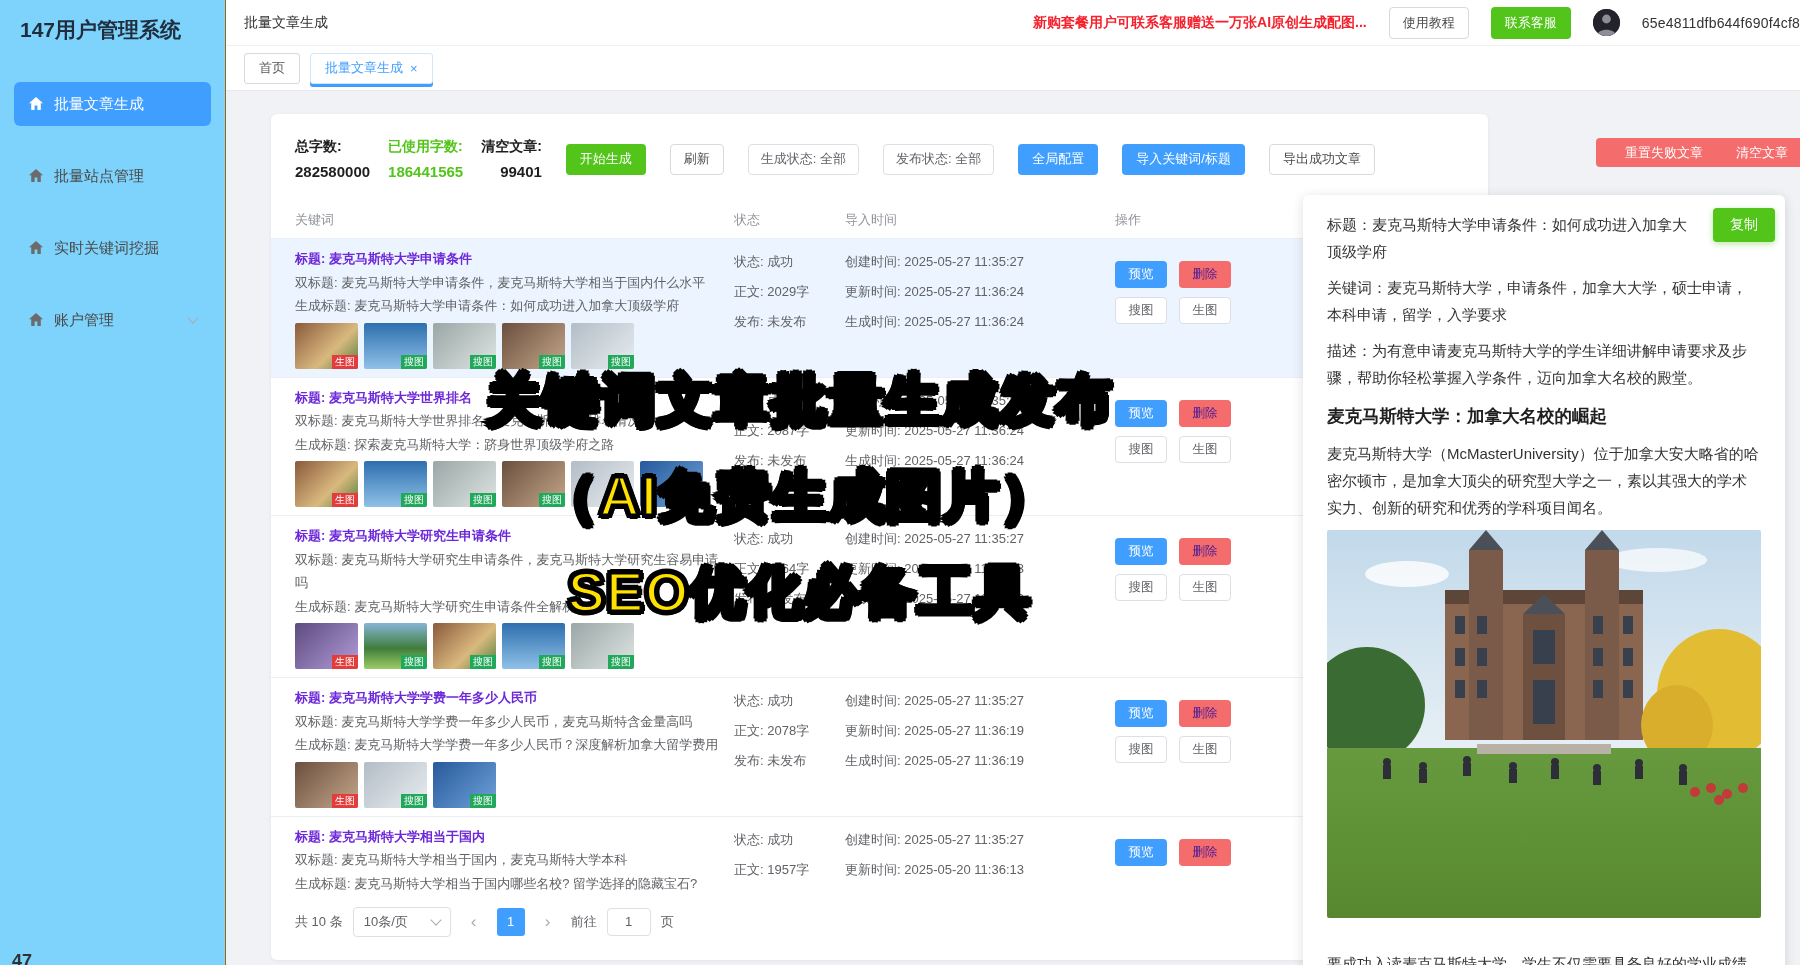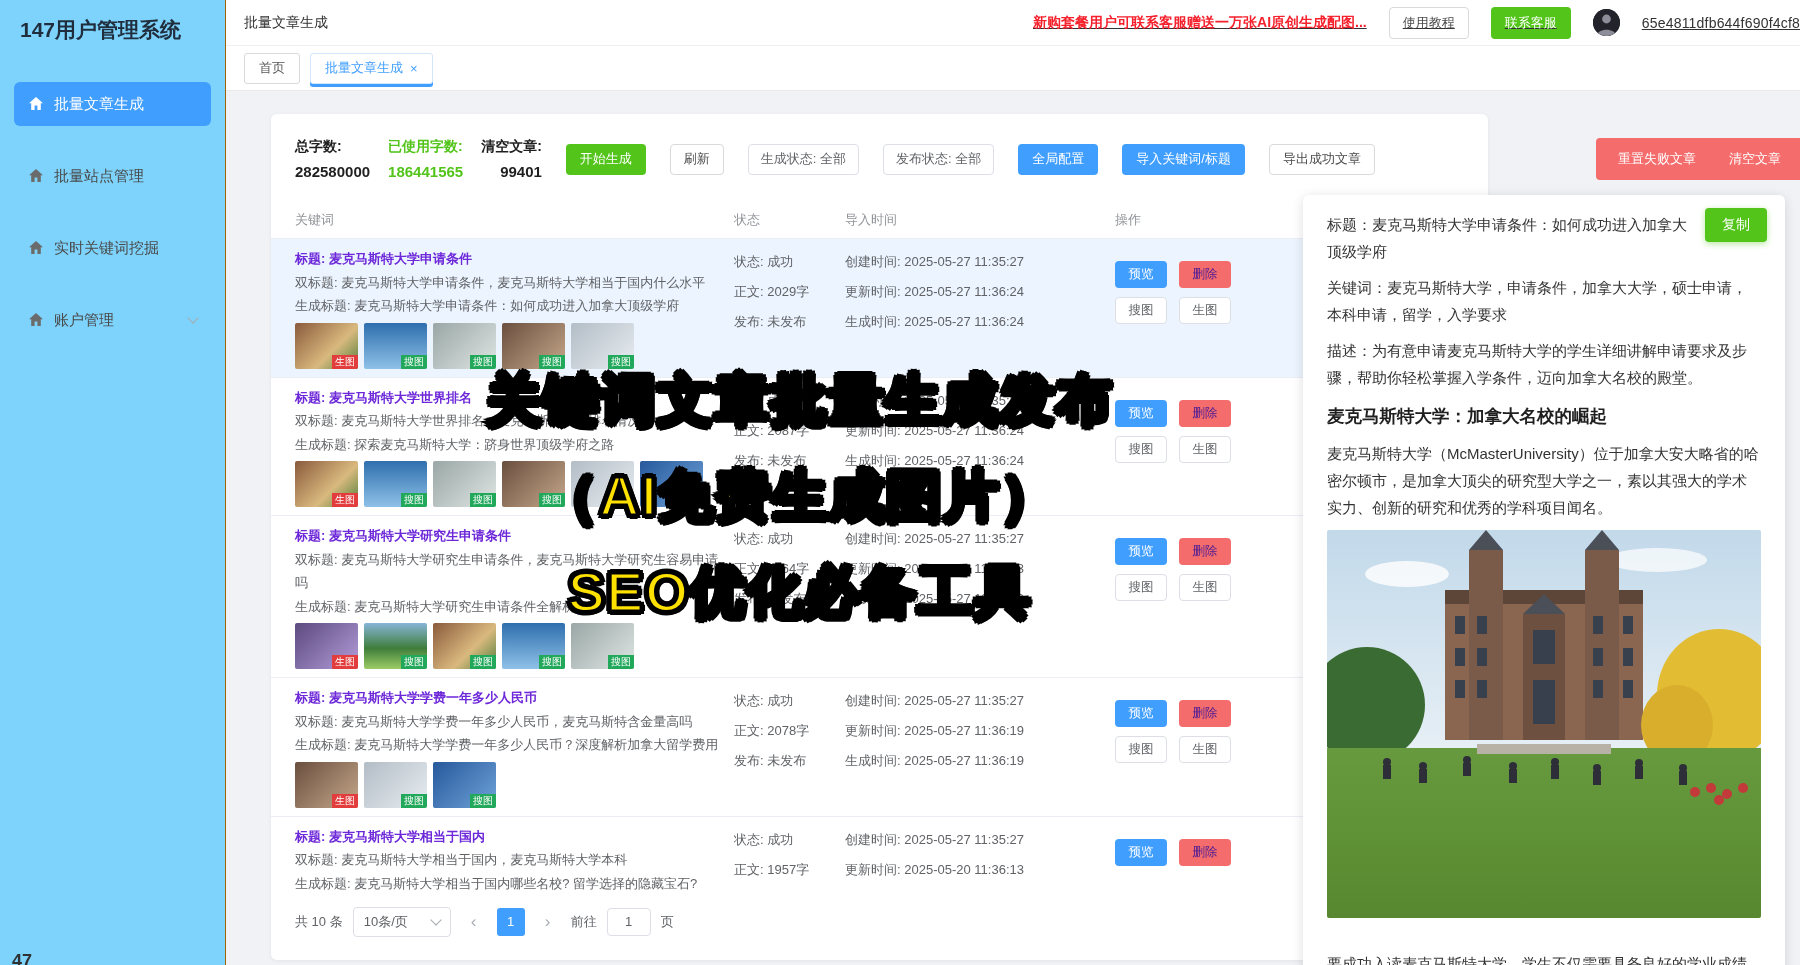--- a/index.html
+++ b/index.html
@@ -15,21 +15,21 @@
   .menu-item.active { background:var(--accent); color:#fff; }
   .menu-item .mi-icon { width:16px; height:16px; flex:0 0 16px; }
   .menu-item.active .mi-icon svg path { fill:#fff; }
   .mi-icon svg path { fill:#6b6b6b; }
   .chev { width:8px; height:8px; border-right:1.6px solid #a8abb2; border-bottom:1.6px solid #a8abb2; transform:rotate(45deg); margin-left:auto; margin-top:-4px; }
   .corner-num { position:absolute; left:12px; top:951px; font-size:18px; font-weight:bold; color:#303133; }
 
   
   .topbar { position:absolute; left:226px; top:0; width:1574px; height:46px; background:#fff; border-bottom:1px solid #f0f0f0; display:flex; align-items:center; padding:0 0 0 18px; z-index:20; }
   .breadcrumb { font-size:14px; color:#333; }
-  .topbar-right { margin-left:auto; display:flex; align-items:center; gap:22px;text-decoration:underline; }
+  .topbar-right { margin-left:auto; display:flex; align-items:center; gap:22px; }
   .notice { color:var(--notice); font-weight:bold; font-size:14px; }
   .btn { display:inline-flex; align-items:center; justify-content:center; border-radius:4px; font-size:13px; cursor:pointer; border:1px solid transparent; white-space:nowrap; }
   .btn-outline { background:#fff; border-color:#d9d9d9; color:#4a4a4a; }
   .btn-green { background:var(--green); color:#fff; }
   .btn-blue { background:var(--accent); color:#fff; }
   .btn-red { background:var(--red); color:#fff; }
   .tutorial-btn { padding:6px 13px; }
   .support-btn { padding:6px 13px; }
   .avatar { width:27px; height:27px; border-radius:50%; background:#2b2b33; overflow:hidden; flex:0 0 27px; }
   .uid { font-size:14px; color:#333; letter-spacing:0.2px; }
@@ -81,27 +81,27 @@
   .btn-mini.plain { background:#fff; border-color:#dcdfe6; color:#606266; }
   .trow.clipped { height:74px; overflow:hidden; border-bottom:none; }
 
   .pagination { display:flex; align-items:center; gap:10px; padding:16px 24px 0 24px; font-size:13px; color:#606266; }
   .pg-select { height:30px; width:98px; border:1px solid #dcdfe6; border-radius:4px; display:flex; align-items:center; padding:0 10px; justify-content:space-between; cursor:pointer; }
   .pg-arrow { width:26px; height:28px; display:flex; align-items:center; justify-content:center; color:#a8abb2; font-size:17px; cursor:pointer; }
   .pg-num { width:28px; height:28px; background:var(--accent); color:#fff; border-radius:3px; display:flex; align-items:center; justify-content:center; font-size:13px; cursor:pointer; }
   .pg-input { width:44px; height:28px; border:1px solid #dcdfe6; border-radius:4px; text-align:center; font-size:13px; color:#606266; font-family:inherit; }
 
   
-  .float-red { position:absolute; top:138px; z-index:25; height:42px; padding:0 21px; }
+  .float-red { position:absolute; top:138px; z-index:25; height:29px; padding:0 28px; }
   .reset-failed { left:1596px; }
   .clear-articles { left:1707px; }
 
   
   .preview-card { position:absolute; left:1303px; top:195px; width:482px; height:800px; background:#fff; border-radius:6px; box-shadow:0 2px 12px rgba(0,0,0,.13); z-index:15; padding:16px 24px; overflow:hidden; }
-  .copy-btn { position:absolute; top:13px; right:18px; padding:7px 16px; font-size:14px; box-shadow:0 2px 6px rgba(82,196,26,.4);margin-left:40px; }
+  .copy-btn { position:absolute; top:13px; right:10px; padding:7px 16px; font-size:14px; box-shadow:0 2px 6px rgba(82,196,26,.4);margin-left:40px; }
   .pv-line { font-size:15px; line-height:27px; color:#333; margin-bottom:9px; }
   .pv-line.first { padding-right:62px; }
   .pv-heading { font-size:17.5px; font-weight:bold; color:#1f1f1f; margin:13px 0 12px 0; }
   .pv-image { width:434px; height:388px; margin-top:6px; border-radius:2px; overflow:hidden; }
   .pv-bottom { font-size:15px; line-height:27px; color:#333; margin-top:32px; }
 
   
   .overlay { position:absolute; left:300px; top:352px; width:1000px; text-align:center; z-index:50; pointer-events:none;
              font-weight:900; font-size:55px; line-height:96px; color:var(--overlayYellow); letter-spacing:2px;
              -webkit-text-stroke:3px #000;

